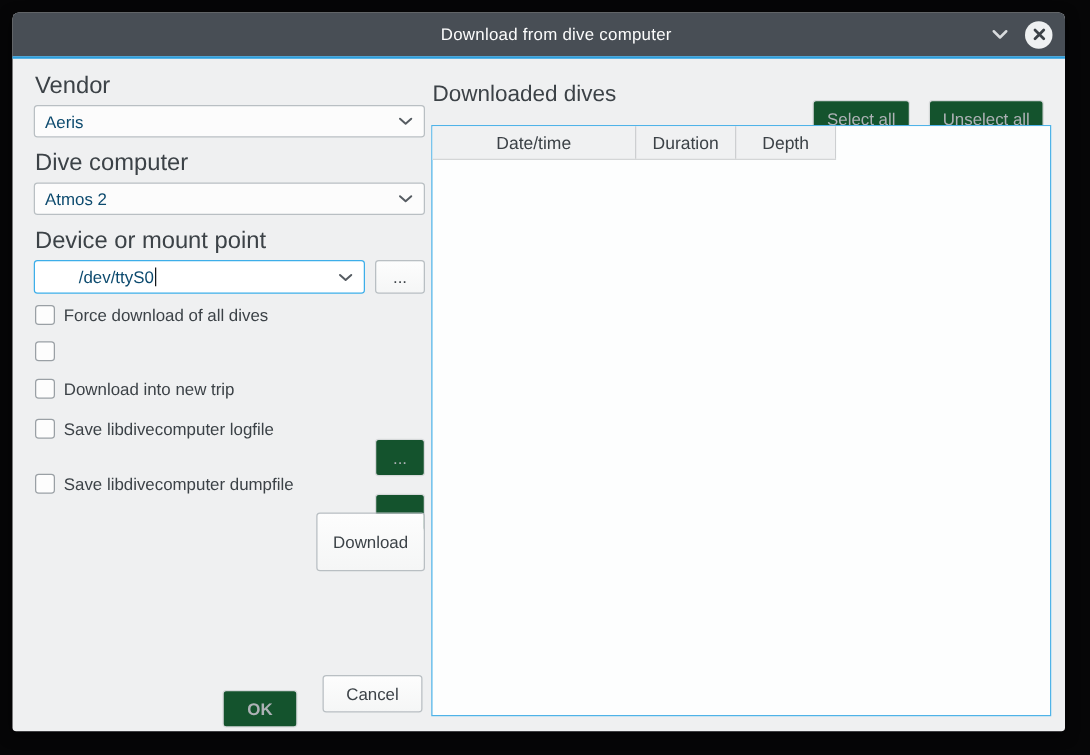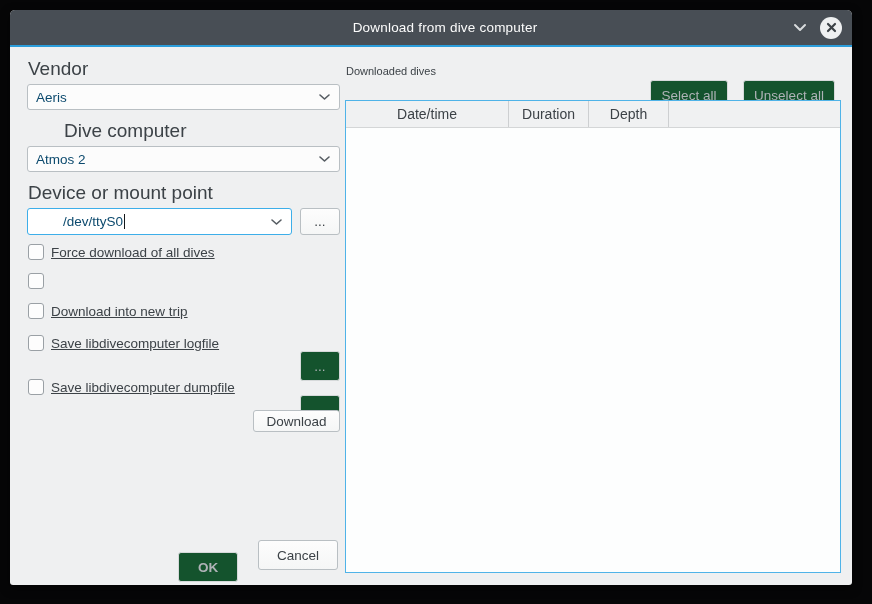--- a/index.html
+++ b/index.html
@@ -60,33 +60,33 @@
     font-size:13.5px; color:#3c4247;
     display:flex; align-items:center; justify-content:center;
     cursor:pointer;
   }
   .btn.disabled {
     background:#14532d; border-color:#d6d9da; color:#aeb2b6; cursor:default;margin-top:23px;
   }
 
   .checkbox-row {
     position:absolute; display:flex; align-items:center; gap:7px;
-    font-size:13.5px; color:#3c4247; cursor:pointer;text-decoration:underline;
+    font-size:13.5px; color:#3c4247; cursor:pointer;
   }
   .checkbox {
     width:16px; height:16px; background:#fdfdfd;
     border:1px solid #9aa0a5; border-radius:3px; flex:0 0 auto;
   }
 
-  .dives-heading { position:absolute; left:336px; top:18px; font-size:11px; color:#3c4247; }
+  .dives-heading { position:absolute; left:336px; top:18px; font-size:18px; color:#3c4247; }
 
   .dive-table {
     position:absolute; left:335px; top:53px; width:496px; height:473px;
     background:#fdfefe; border:1px solid #4fb3e8;
-    display:flex; flex-direction:column;
+    display:flex; flex-direction:row;
   }
   .dive-table-header {
     display:flex; height:27px; background:#f0f1f2; border-bottom:1px solid #d4d6d7;
     flex:0 0 auto;
   }
   .th {
     display:flex; align-items:center; justify-content:center;
     font-size:14px; color:#3c4247; border-right:1px solid #cdcfd1;
     cursor:pointer;
   }
@@ -121,21 +121,21 @@
     <div class="field-label" style="left:18px; top:11px;">Vendor</div>
     <div class="combobox" style="left:17px; top:37px; width:313px;">
       <span>Aeris</span>
       <span class="chevron">
         <svg width="13" height="8" viewBox="0 0 13 8">
             <polyline points="2,2 6.5,6 11,2" fill="none" stroke="#565c62" stroke-width="1.6" stroke-linecap="round" stroke-linejoin="round"></polyline>
           </svg>
       </span>
     </div>
 
-    <div class="field-label" style="left:18px; top:73px;margin-left:36px;">Dive computer</div>
+    <div class="field-label" style="left:18px; top:73px;">Dive computer</div>
     <div class="combobox" style="left:17px; top:99px; width:313px;">
       <span>Atmos 2</span>
       <span class="chevron">
         <svg width="13" height="8" viewBox="0 0 13 8">
             <polyline points="2,2 6.5,6 11,2" fill="none" stroke="#565c62" stroke-width="1.6" stroke-linecap="round" stroke-linejoin="round"></polyline>
           </svg>
       </span>
     </div>
 
     <div class="field-label" style="left:18px; top:135px;">Device or mount point</div>
@@ -167,21 +167,21 @@
       <span>Download into new trip</span>
     </div>
     <div class="btn disabled" style="left:290px; top:281px; width:40px; height:30px;">...</div>
 
     <div class="checkbox-row" style="left:18px; top:332px;">
       <span class="checkbox"></span>
       <span>Save libdivecomputer dumpfile</span>
     </div>
     <div class="btn disabled" style="left:290px; top:325px; width:40px; height:30px;">...</div>
 
-    <div class="btn" style="left:243px; top:363px; width:87px; height:22px;">Download</div>
+    <div class="btn" style="left:243px; top:363px; width:87px; height:47px;">Download</div>
 
     <div class="btn disabled" style="left:168px; top:482px; width:60px; height:30px;font-weight:bold;">OK</div>
     <div class="btn" style="left:248px; top:493px; width:80px; height:30px;">Cancel</div>
 
     <div class="dives-heading">Downloaded dives</div>
     <div class="btn disabled" style="left:640px; top:10px; width:78px; height:30px;">Select all</div>
     <div class="btn disabled" style="left:733px; top:10px; width:92px; height:30px;">Unselect all</div>
 
     <div class="dive-table">
       <div class="dive-table-header">

